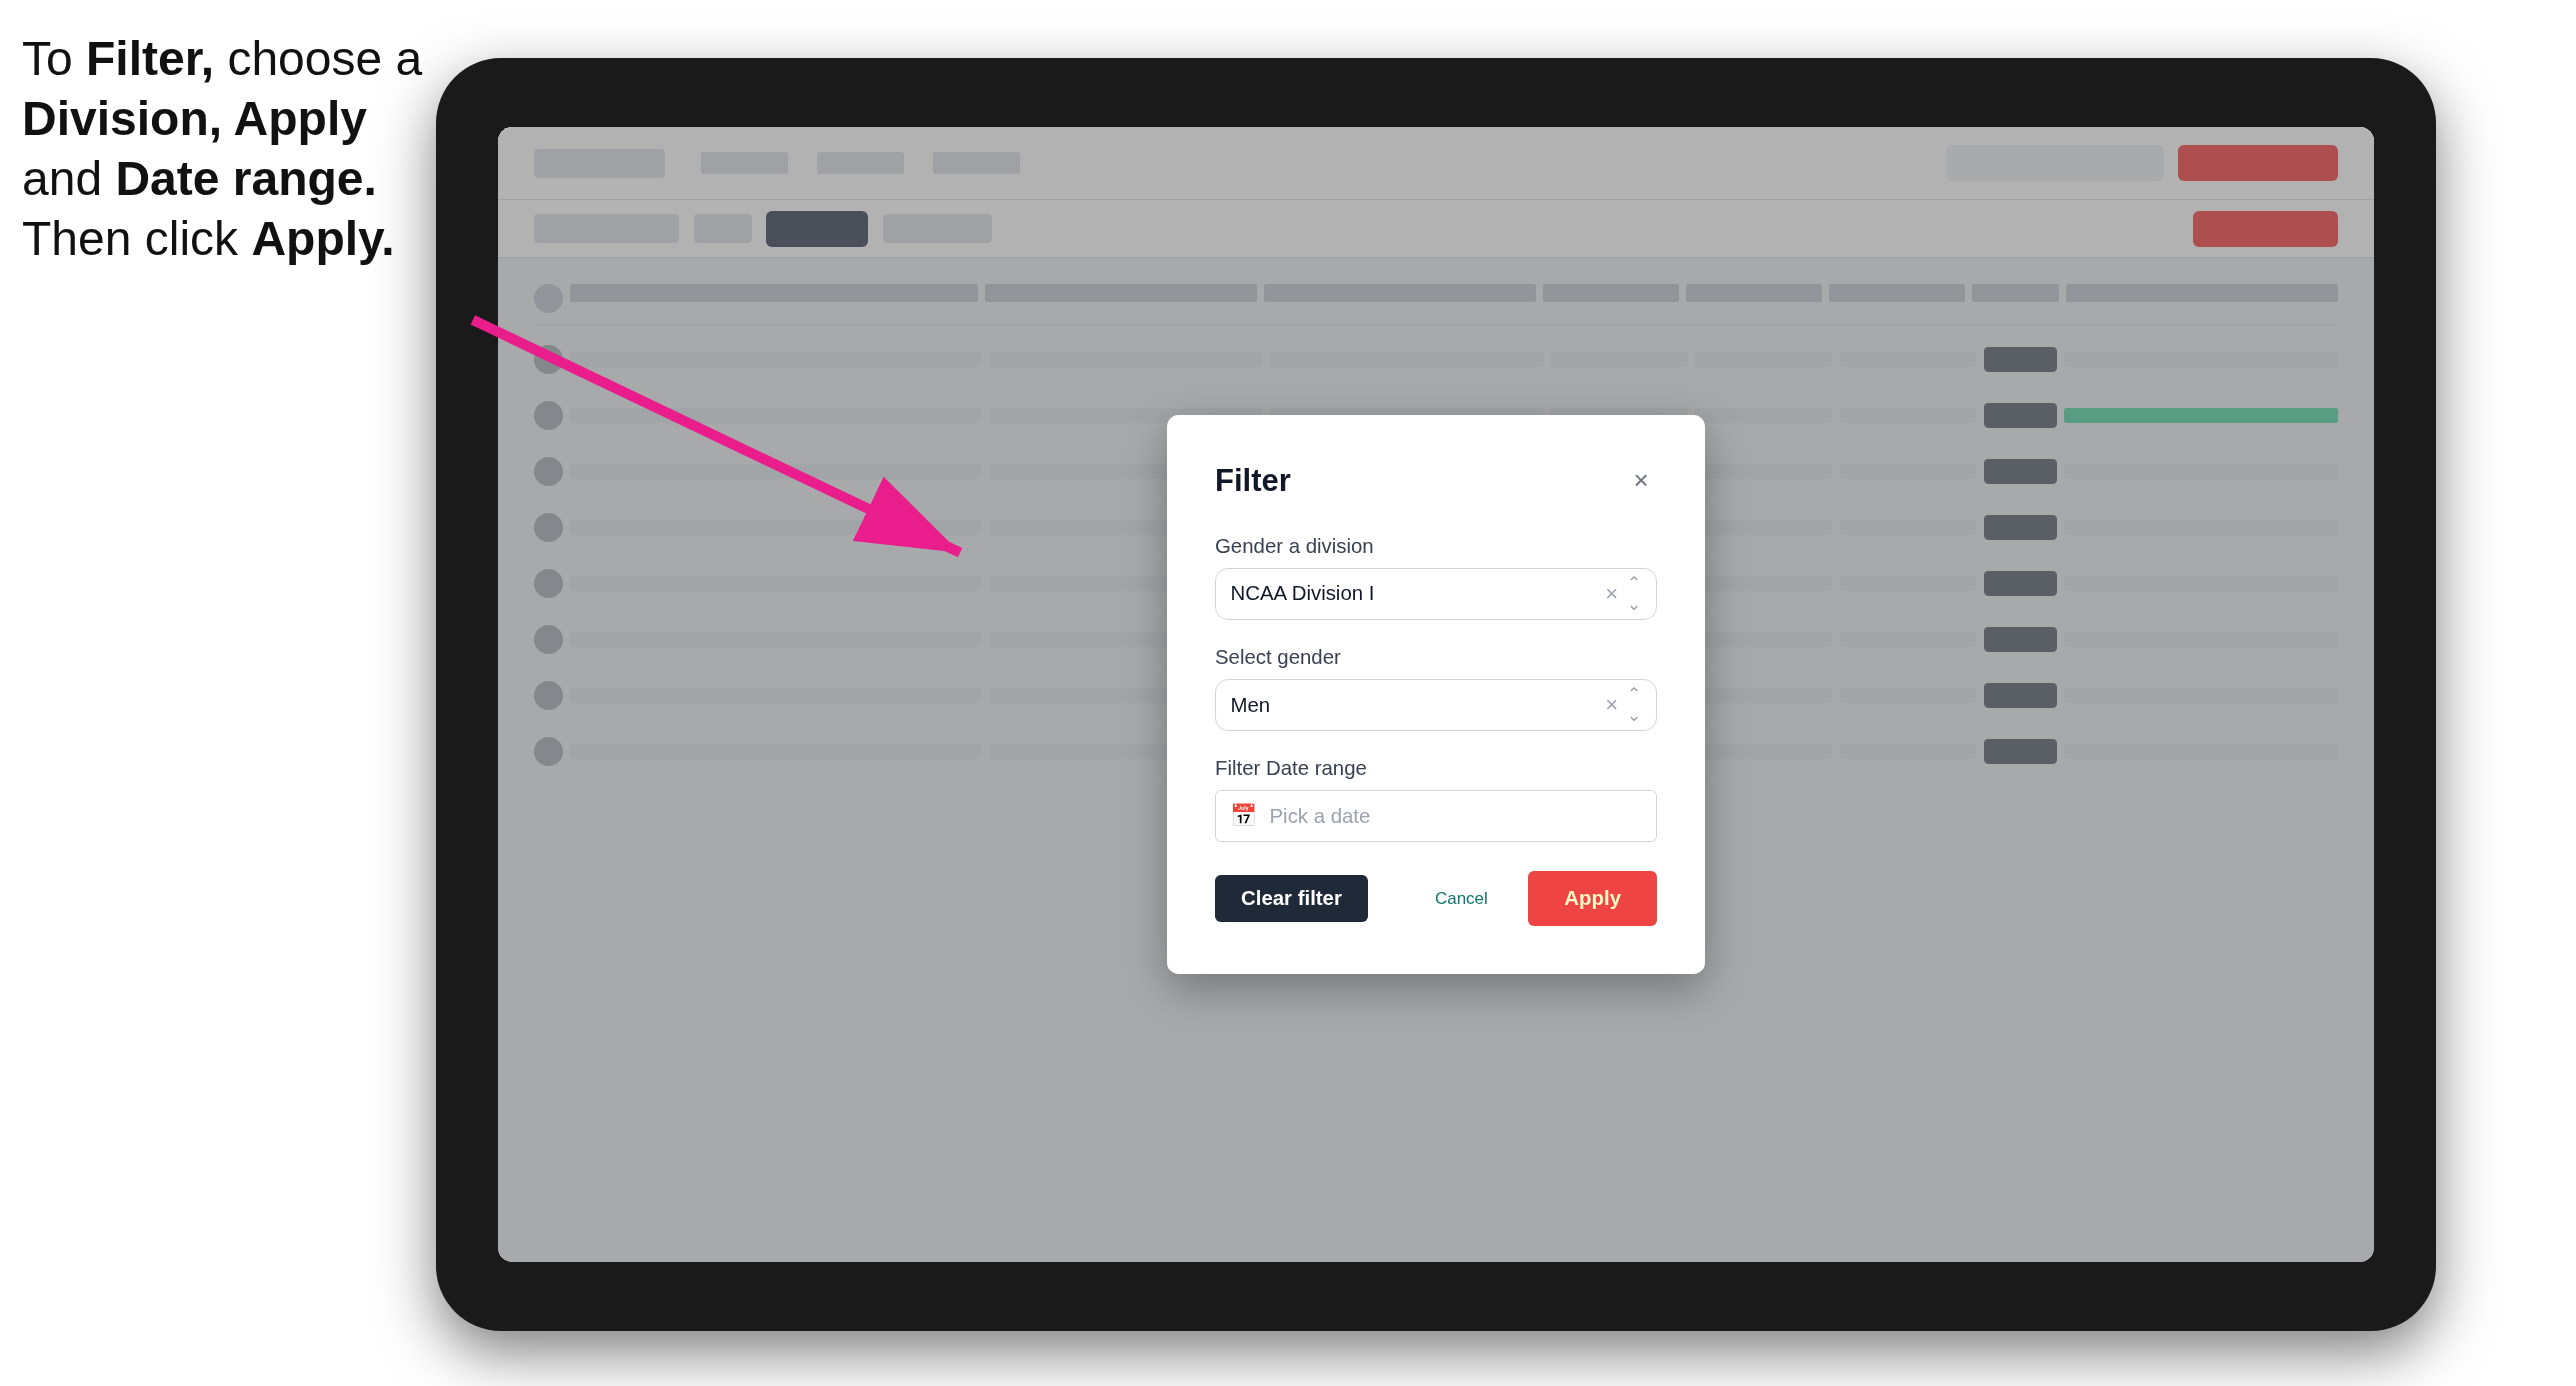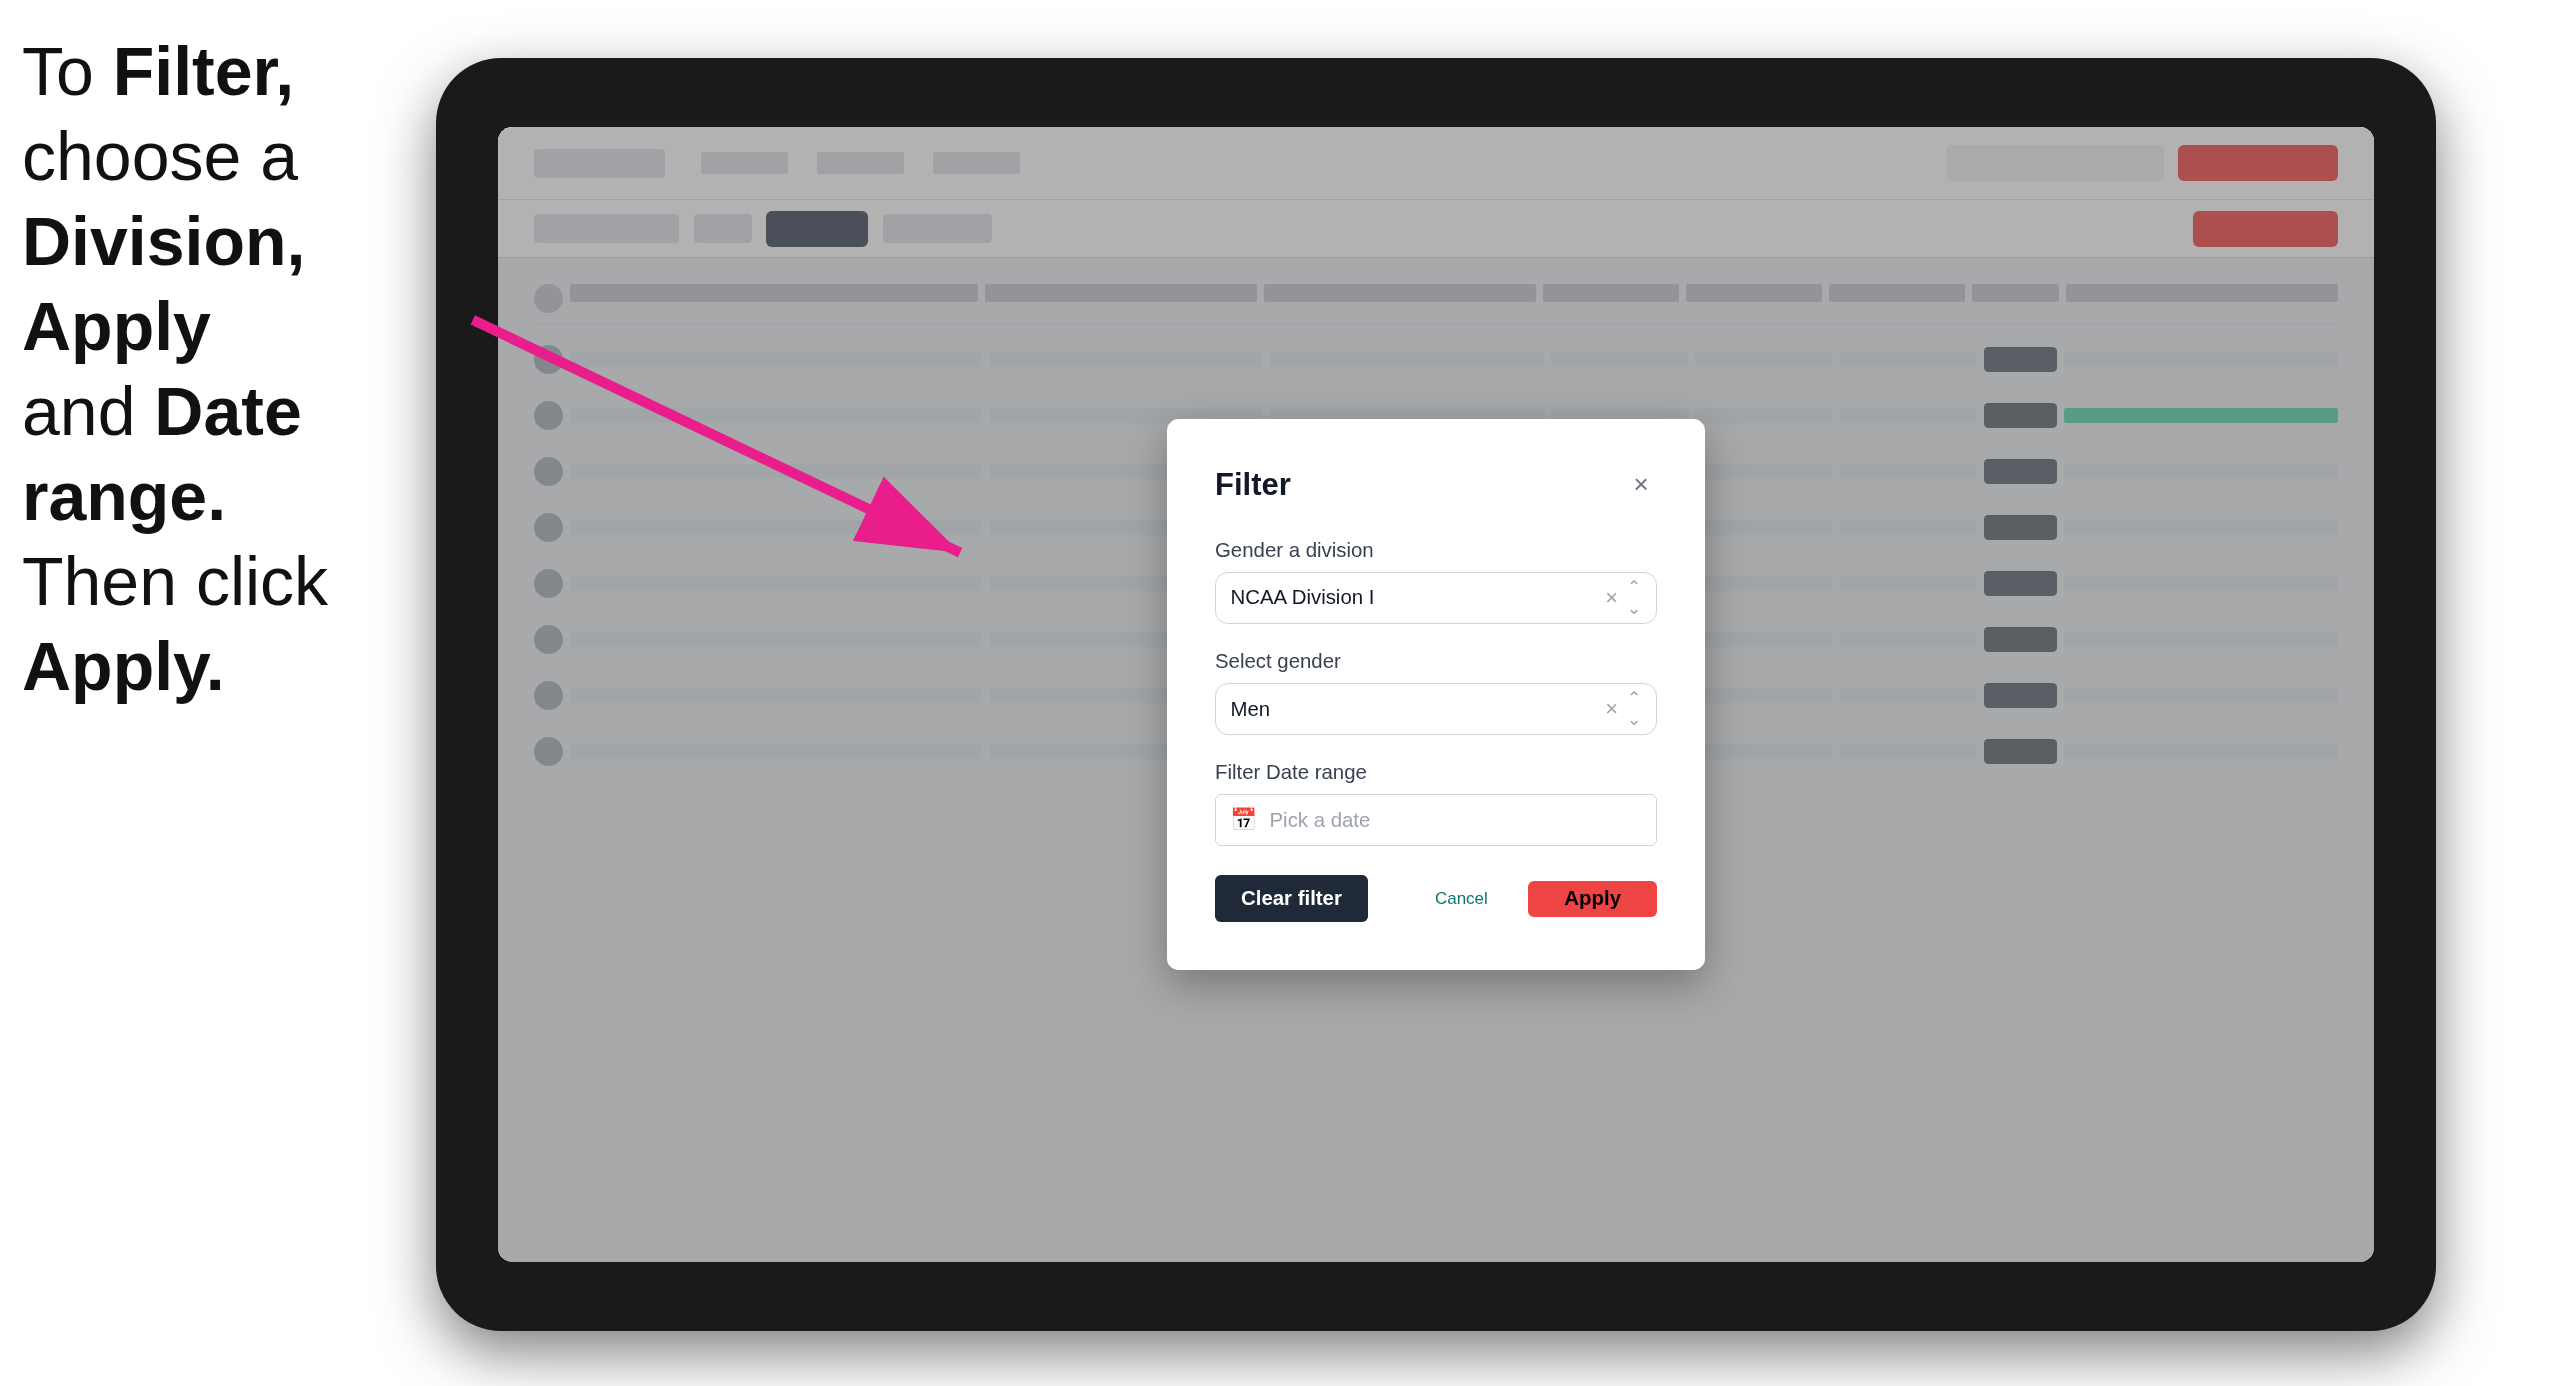--- a/index.html
+++ b/index.html
@@ -11,21 +11,21 @@
       overflow: hidden;
       position: relative;
     }
 
     
     .instruction-text {
       position: absolute;
       top: 29px;
       left: 22px;
       width: 407px;
-      font-size: 68px;
+      font-size: 48px;
       line-height: 1.25;
       color: #111;
     }
     .instruction-text .bold { font-weight: 800; }
 
     
     .tablet {
       position: absolute;
       top: 58px;
       left: 436px;
@@ -318,24 +318,24 @@
     .btn-cancel {
       height: 47px;
       padding: 0 26px;
       background: transparent;
       color: #0f766e;
       border: none;
       font-size: 17px;
       cursor: pointer;
     }
     .btn-apply {
-      height: 36px;
+      height: 55px;
       padding: 0 36px;
       background: #ef4444;
-      color: #000000;
+      color: #fef9c3;
       border: none;
       border-radius: 5.8px;
       font-size: 20.4px;
       font-weight: 600;
       cursor: pointer;
     }
 
     
     .arrow-svg {
       position: absolute;

